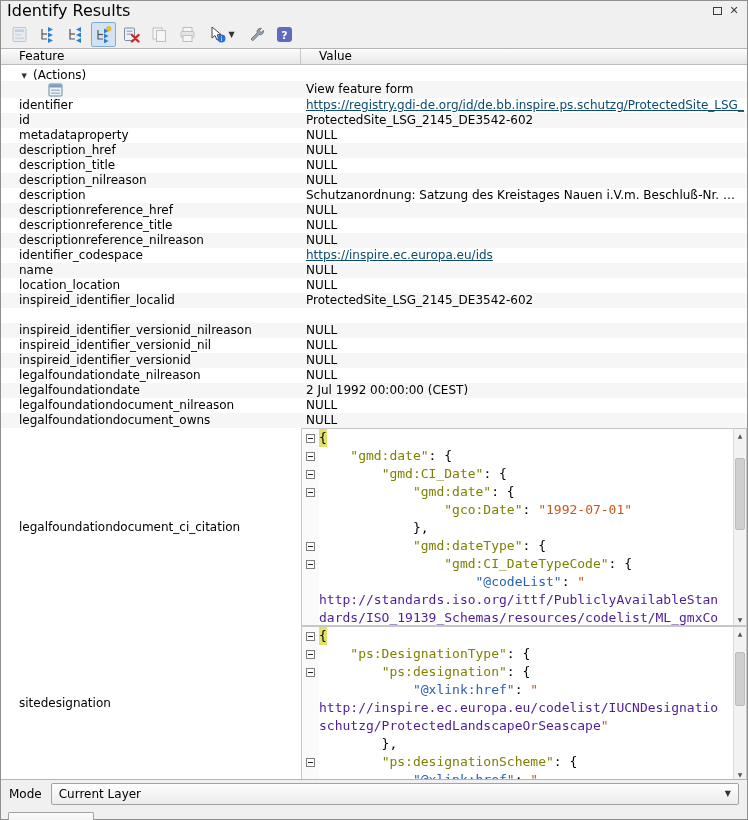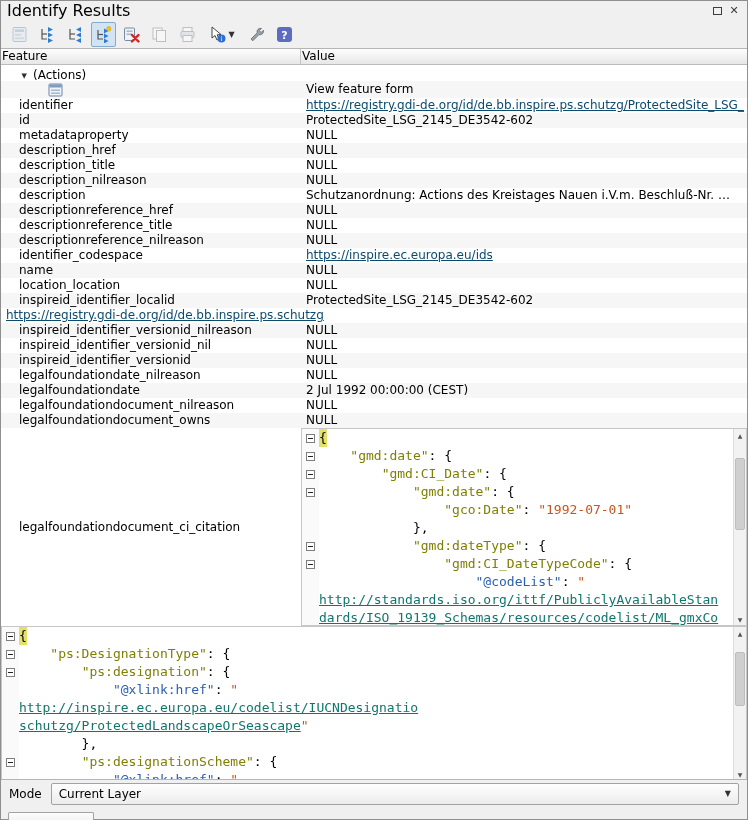--- a/index.html
+++ b/index.html
@@ -19,21 +19,21 @@
   .tbtn{width:25px;height:25px;display:flex;align-items:center;justify-content:center;border:1px solid transparent;border-radius:2px}
   .tbtn.checked{background:#d2e3f3;border-color:#84aace}
   .tbtn.disabled{opacity:.4}
   .tbtn.dropdown{width:38px;gap:2px}
   .tbtn .ic{display:flex}
   .dd-arrow{font-size:8px;color:#333}
 
   
   .table{flex:1;display:flex;flex-direction:column;background:#fff;border-top:1px solid #b5b5b5;border-bottom:1px solid #b5b5b5;overflow:hidden}
   .thead{display:flex;height:16px;flex:none;background:linear-gradient(#fdfdfd,#e7e7e7);border-bottom:1px solid #bcbcbc;line-height:15px}
-  .th{padding:0 1px;white-space:nowrap;overflow:hidden}
+  .th{padding:0 18px;white-space:nowrap;overflow:hidden}
   .th.feature{width:300px;flex:none;border-right:1px solid #c6c6c6}
   .th.value{flex:1}
   .tree{flex:1;overflow:hidden;background:#fff}
   .trow{display:flex;height:15px;line-height:15px;background:#fff}
   .trow.alt{background:#f6f6f6}
   .cell{overflow:hidden;white-space:nowrap}
   .cell.feature{width:300px;flex:none;padding-left:18px}
   .cell.value{flex:1;padding-left:5px}
   a.val-link{color:#0c4a6e;cursor:pointer}
   .actions-row{height:16px;line-height:20px}
@@ -49,21 +49,21 @@
   .editor{position:relative;height:100%;background:#fff;border:1px solid #c6c6c6;overflow:hidden}
   .ecode{position:absolute;top:0;left:0;right:13px;bottom:0;overflow:hidden}
   .eline{display:flex;height:18px;font-family:"DejaVu Sans Mono","Liberation Mono",monospace;font-size:13px;line-height:18px;white-space:pre}
   .emargin{width:17px;flex:none;display:flex;align-items:center;justify-content:center;background:#fafafa}
   .foldbox{width:9px;height:9px;border:1px solid #7e7e7e;background:#fff;display:flex;align-items:center;justify-content:center}
   .foldbox::after{content:"";width:5px;height:1px;background:#222}
   .tk-op{color:#000}
   .tk-prop{color:#7f7f00}
   .tk-str{color:#c8561c}
   .tk-kw{color:#2b5fb0}
-  .tk-iri{color:#0f766e;text-decoration:underline}
+  .tk-iri{color:#4c1d95;}
   .tk-match{background:#e2e26a;color:#000}
   .vsb{position:absolute;top:0;right:0;bottom:0;width:13px;background:#f2f2f2;border-left:1px solid #dcdcdc;display:flex;flex-direction:column}
   .vsb .sarrow{height:12px;flex:none;display:flex;align-items:center;justify-content:center;font-size:6px;color:#555}
   .vsb .track{flex:1;position:relative}
   .vsb .thumb{position:absolute;left:1px;right:1px;top:10%;height:42%;background:#cfcfcf;border:1px solid #bdbdbd;border-radius:2px}
 
   
   .footer{height:27px;flex:none;display:flex;align-items:center;gap:9px;padding:0 8px;background:#f0f0f0}
   .combo{flex:1;height:22px;border:1px solid #a2a2a2;border-radius:2px;background:linear-gradient(#fefefe,#ececec);display:flex;align-items:center;justify-content:space-between;padding:0 7px}
   .combo .arrow{font-size:8px;color:#333}
@@ -232,21 +232,21 @@
           <div class="trow">
             <div class="cell feature">description_title</div>
             <div class="cell value">NULL</div>
           </div>
           <div class="trow alt">
             <div class="cell feature">description_nilreason</div>
             <div class="cell value">NULL</div>
           </div>
           <div class="trow">
             <div class="cell feature">description</div>
-            <div class="cell value">Schutzanordnung: Actions des Kreistages Nauen i.V.m. Beschluß-Nr. …</div>
+            <div class="cell value">Schutzanordnung: Satzung des Kreistages Nauen i.V.m. Beschluß-Nr. …</div>
           </div>
           <div class="trow alt">
             <div class="cell feature">descriptionreference_href</div>
             <div class="cell value">NULL</div>
           </div>
           <div class="trow">
             <div class="cell feature">descriptionreference_title</div>
             <div class="cell value">NULL</div>
           </div>
           <div class="trow alt">
@@ -263,21 +263,20 @@
           </div>
           <div class="trow">
             <div class="cell feature">location_location</div>
             <div class="cell value">NULL</div>
           </div>
           <div class="trow alt">
             <div class="cell feature">inspireid_identifier_localid</div>
             <div class="cell value">ProtectedSite_LSG_2145_DE3542-602</div>
           </div>
           <div class="trow">
-            <div class="cell value"><a class="val-link" href="#">https://registry.gdi-de.org/id/de.bb.inspire.ps.schutzg</a></div>
           </div>
           <div class="trow alt">
             <div class="cell feature">inspireid_identifier_versionid_nilreason</div>
             <div class="cell value">NULL</div>
           </div>
           <div class="trow">
             <div class="cell feature">inspireid_identifier_versionid_nil</div>
             <div class="cell value">NULL</div>
           </div>
           <div class="trow alt">
@@ -324,20 +323,21 @@
               <div class="track">
                   <div class="thumb"></div>
                 </div>
               <div class="sarrow">▼</div>
             </div>
           </div>
         </div>
       </div>
 
       <div class="trow editor-row" style="height:155px">
+        <div class="cell feature">sitedesignation</div>
         <div class="cell value">
           <div class="editor">
             <div class="ecode">
                 <div class="eline"><span class="emargin"><span class="foldbox"></span></span><span class="tk-match">{</span></div>
                 <div class="eline"><span class="emargin"><span class="foldbox"></span></span><span class="tk-op">    </span><span class="tk-prop">"ps:DesignationType"</span><span class="tk-op">: {</span></div>
                 <div class="eline"><span class="emargin"><span class="foldbox"></span></span><span class="tk-op">        </span><span class="tk-prop">"ps:designation"</span><span class="tk-op">: {</span></div>
                 <div class="eline"><span class="emargin"></span><span class="tk-op">            </span><span class="tk-kw">"@xlink:href"</span><span class="tk-op">: </span><span class="tk-str">"</span></div>
                 <div class="eline"><span class="emargin"></span><span class="tk-iri">http://inspire.ec.europa.eu/codelist/IUCNDesignatio</span></div>
                 <div class="eline"><span class="emargin"></span><span class="tk-iri">schutzg/ProtectedLandscapeOrSeascape</span><span class="tk-str">"</span></div>
                 <div class="eline"><span class="emargin"></span><span class="tk-op">        },</span></div>

